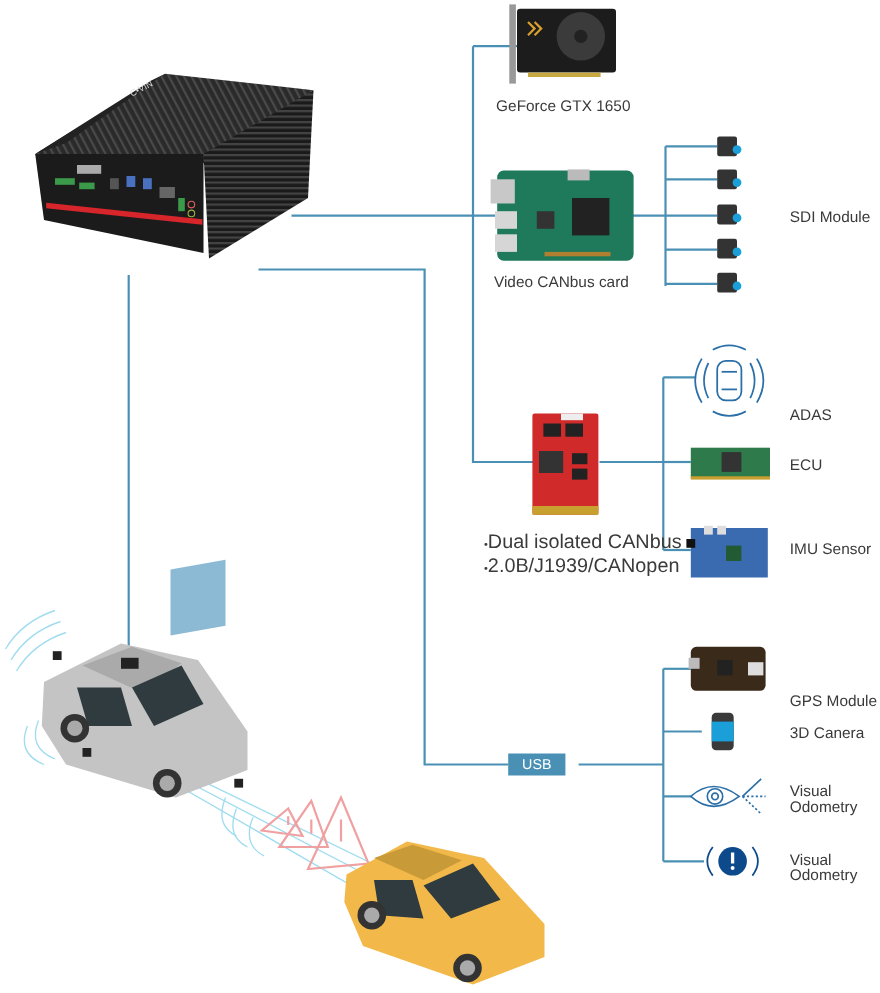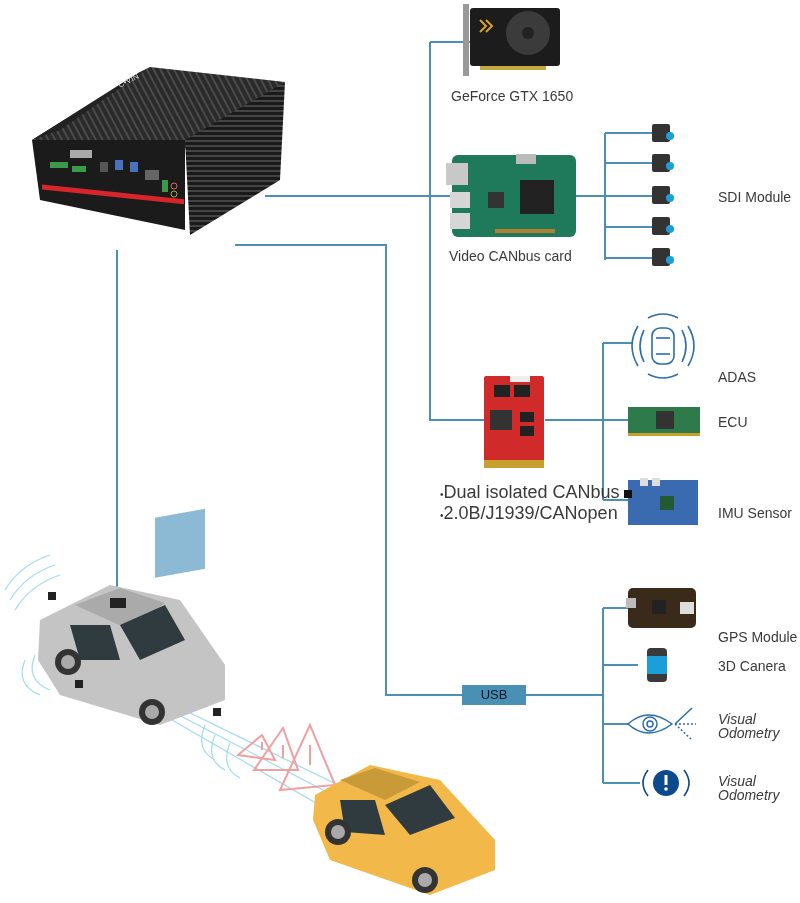--- a/index.html
+++ b/index.html
@@ -1,20 +1,20 @@
 <!DOCTYPE html>
 <html><head>
 <meta charset="utf-8">
 <style>
   html,body{margin:0;padding:0;background:#fff;}
   body{width:800px;height:903px;position:relative;overflow:hidden;font-family:"Liberation Sans",sans-serif;color:#333;}
   .label{position:absolute;font-size:14px;color:#3a3a3a;line-height:14px;white-space:nowrap;}
-  .label.two{white-space:normal;width:80px;font-style:italic;}
+  .label.two{white-space:normal;width:80px;}
   svg{position:absolute;left:0;top:0;}
-  .usb{position:absolute;left:462px;top:685px;width:64px;height:20px;background:#4a90b4;color:#0f172a;font-size:13px;text-align:center;line-height:20px;}
+  .usb{position:absolute;left:462px;top:685px;width:52px;height:20px;background:#4a90b4;color:#ffffff;font-size:13px;text-align:center;line-height:20px;}
   .bullets{position:absolute;left:440px;top:483px;font-size:18px;color:#3a3a3a;line-height:19px;}
   .bullets div::before{content:"\2022 ";font-size:10px;}
 </style>
 </head>
 <body>
 
 <svg width="800" height="903">
   <g fill="none" stroke="#4a90b4" stroke-width="2">
 
     <path d="M265 196 H450"></path>
@@ -157,21 +157,21 @@
   <g>
     <rect x="628" y="480" width="70" height="45" fill="#3a6bb0"></rect>
     <rect x="624" y="490" width="8" height="8" fill="#111"></rect>
     <rect x="660" y="496" width="14" height="14" fill="#225a33"></rect>
     <rect x="640" y="478" width="8" height="8" fill="#ddd"></rect>
     <rect x="652" y="478" width="8" height="8" fill="#ddd"></rect>
   </g>
 </svg>
 <div class="label" style="left:718px;top:337px;margin-top:33px;">ADAS</div>
 <div class="label" style="left:718px;top:415px;">ECU</div>
-<div class="label" style="left:718px;top:506px;">IMU Sensor</div>
+<div class="label" style="left:718px;top:492px;">IMU Sensor</div>
 
 <div class="usb">USB</div>
 
 <svg width="800" height="903">
   <g>
     <rect x="628" y="588" width="68" height="40" rx="5" fill="#3a2a1a"></rect>
     <rect x="626" y="598" width="10" height="10" fill="#bbb"></rect>
     <rect x="680" y="602" width="14" height="12" fill="#ddd"></rect>
     <rect x="652" y="600" width="14" height="14" fill="#222"></rect>
   </g>

